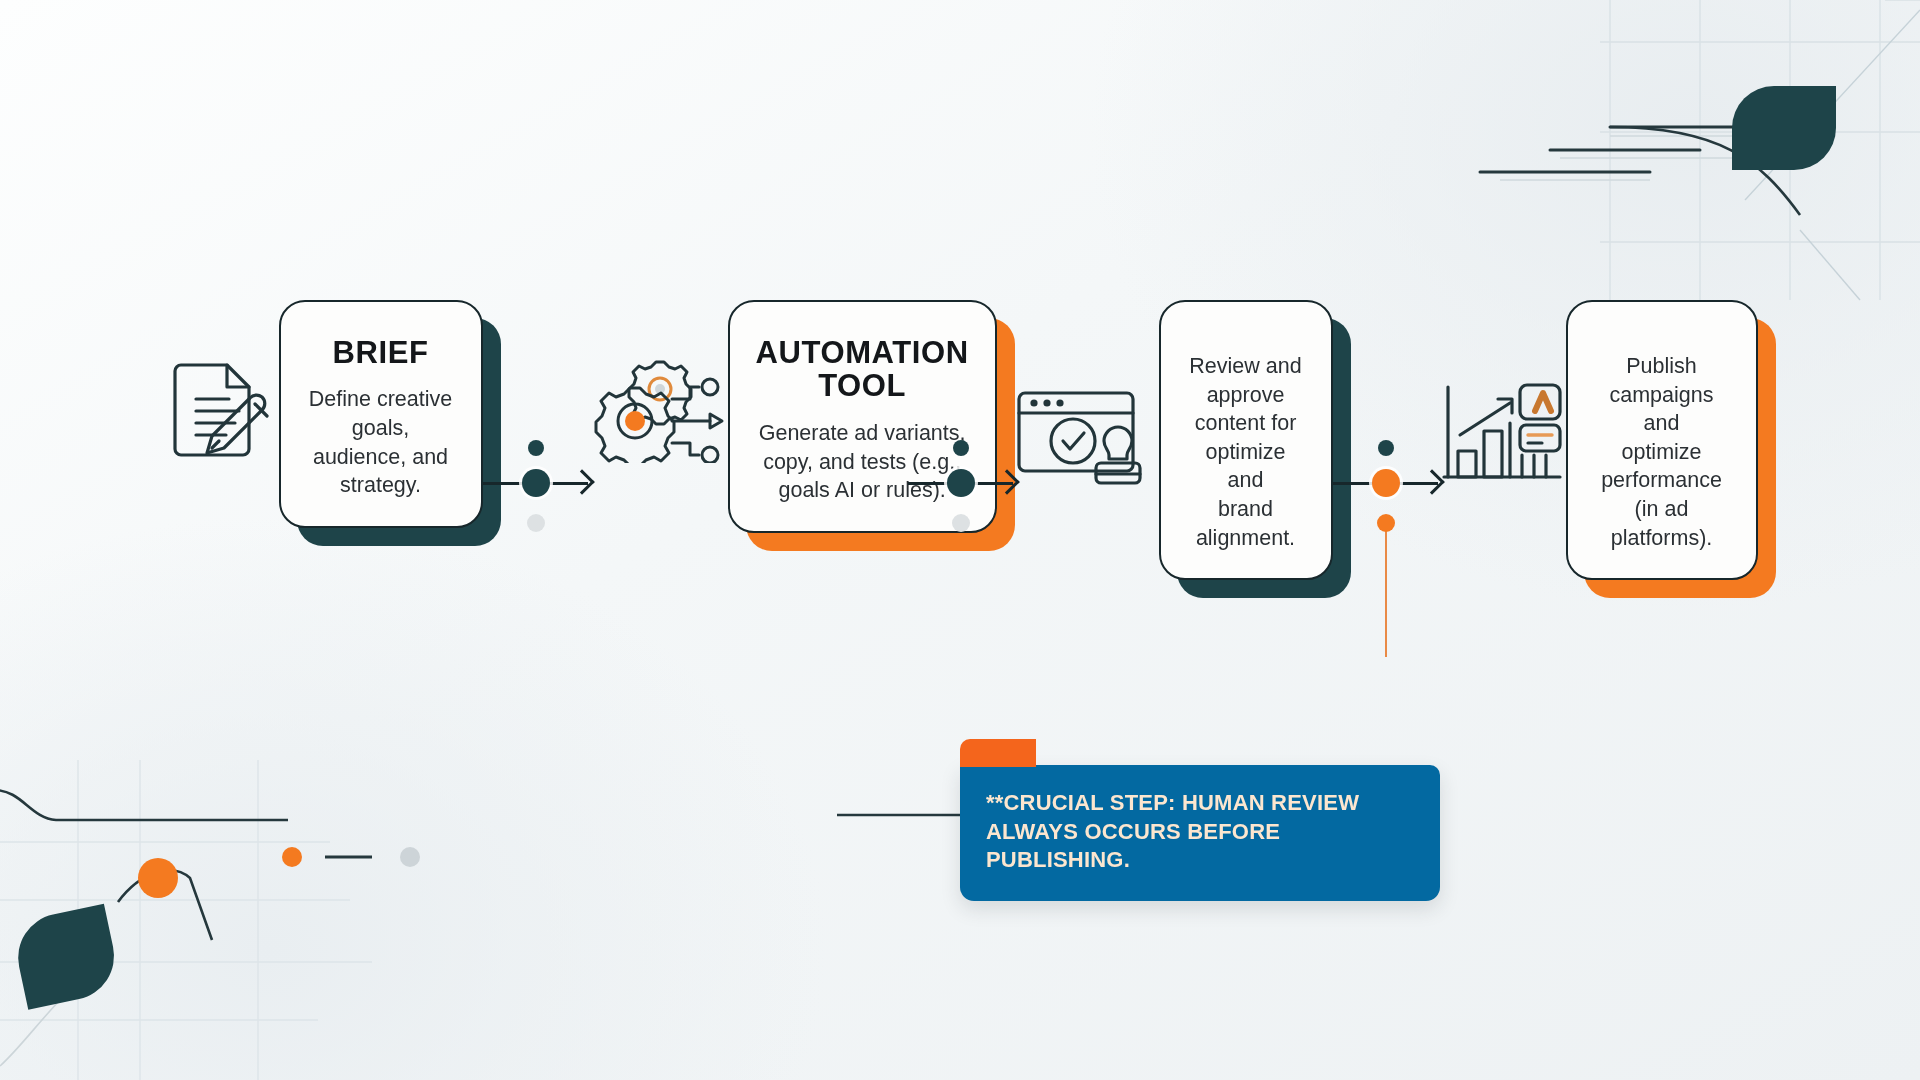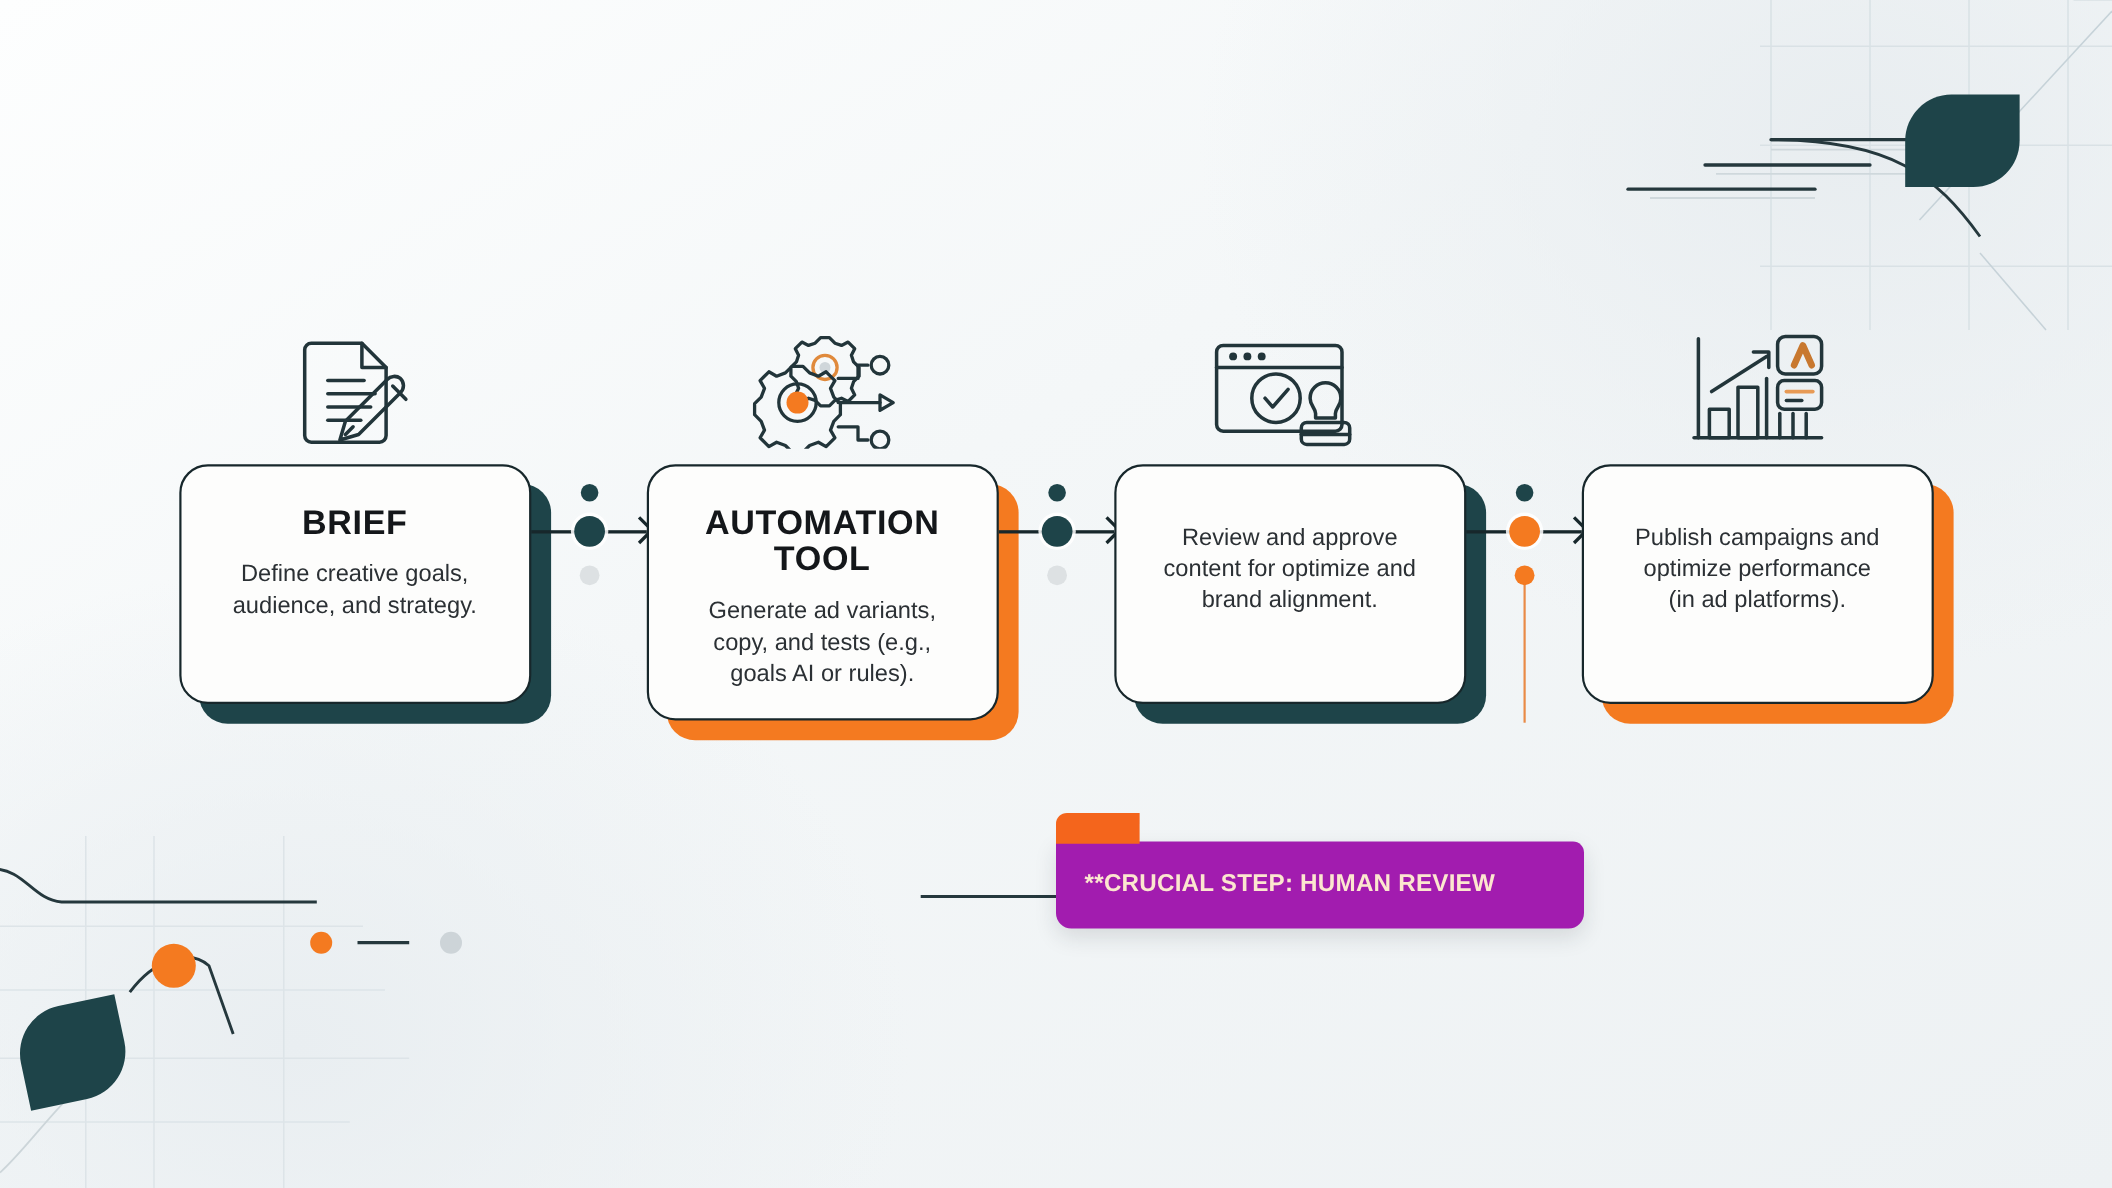--- a/index.html
+++ b/index.html
@@ -26,21 +26,21 @@
     top: 300px;
     display: flex;
     align-items: flex-start;
     justify-content: center;
     gap: 0;
   }
   .step {
     position: relative;
     width: 320px;
     display: flex;
-    flex-direction: column;
+    flex-direction: row;
     align-items: center;
   }
   .step-icon {
     height: 108px;
     display: flex;
     align-items: flex-end;
     justify-content: center;
     margin-bottom: 14px;
   }
   .card-wrap { position: relative; width: 100%; }
@@ -116,21 +116,21 @@
     left: 52px; top: 100px;
     width: 2.5px; height: 135px;
     background: #e98a46;
   }
 
   
   .callout {
     position: absolute;
     left: 960px; top: 765px;
     width: 480px;
-    background: #a21caf;
+    background: #0369a1;
     color: #fce6cf;
     border-radius: 0 10px 14px 14px;
     padding: 24px 26px 26px 26px;
     font-size: 22px;
     font-weight: bold;
     line-height: 1.3;
     letter-spacing: 0.2px;
     box-shadow: 0 8px 20px rgba(30,40,45,0.13);
   }
   .callout-tab {
@@ -340,13 +340,14 @@
 (in ad platforms).</div>
       </div>
     </div>
   </div>
 
 </div>
 
 <div class="callout">
   <div class="callout-tab"></div>
   <div class="callout-line">**CRUCIAL STEP: HUMAN REVIEW</div>
+  <div class="callout-line">ALWAYS OCCURS BEFORE PUBLISHING.</div>
 </div>
 
 </body></html>

